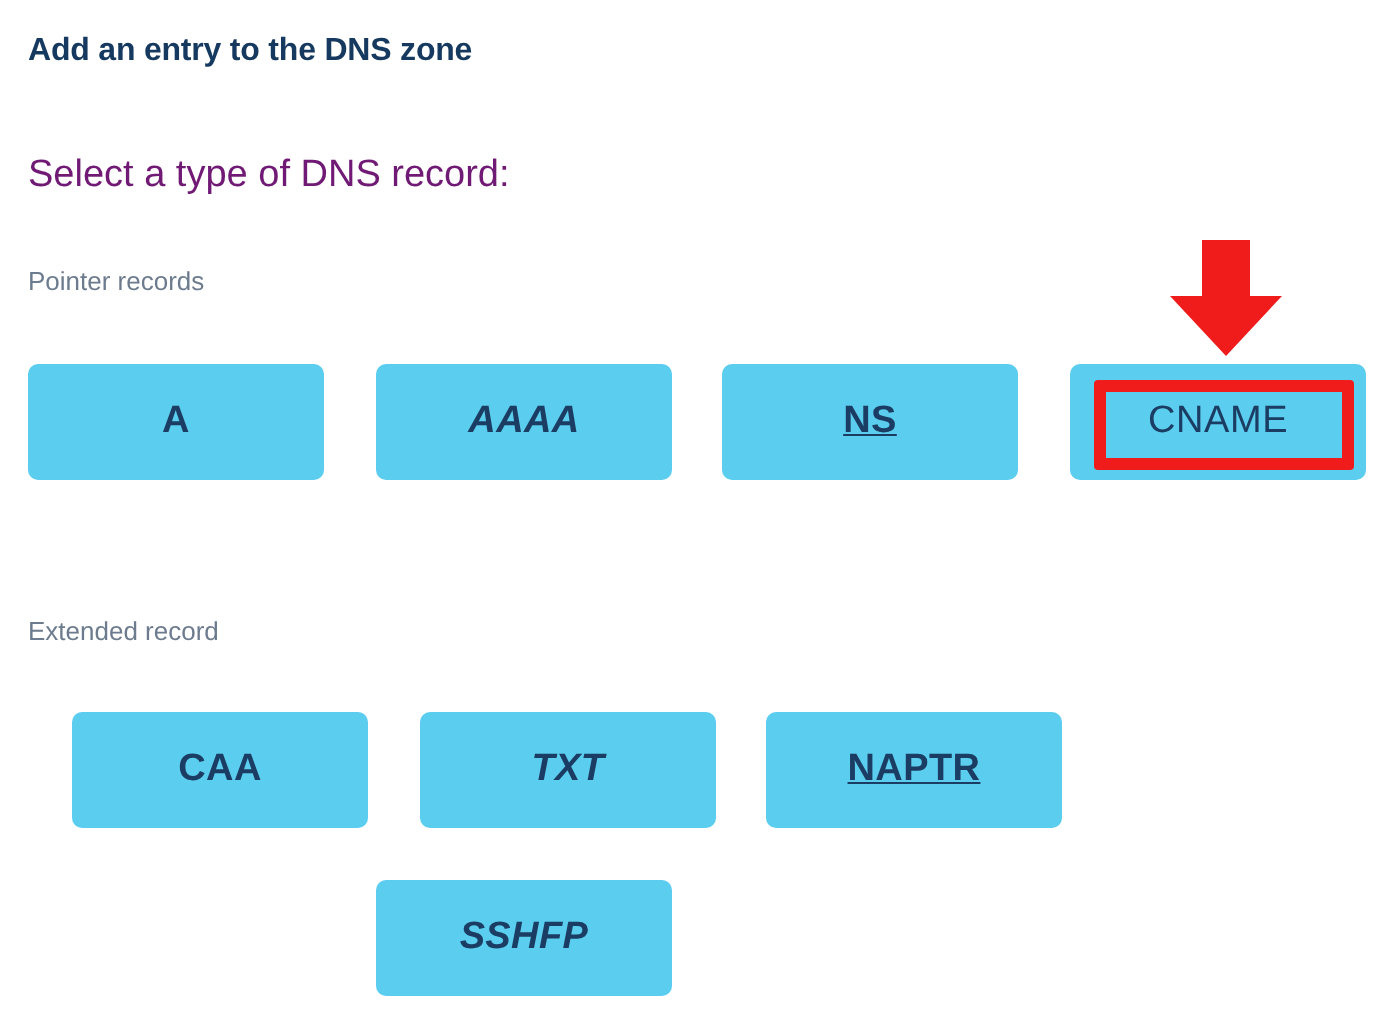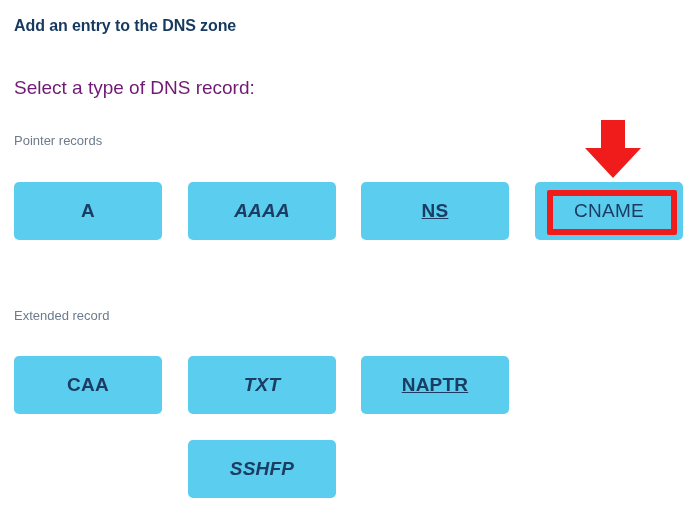--- a/index.html
+++ b/index.html
@@ -75,21 +75,21 @@
   }
 
   
   .col-1 { left: 14px; }
   .col-2 { left: 188px; font-style: italic; }
   .col-3 { left: 361px; text-decoration: underline; }
   .col-4 { left: 535px; }
 
   
   .row-pointer  { top: 182px; }
-  .row-ext-1    { top: 356px; }
+  .row-ext-1    { top: 356px; margin-left: 22px; }
   .row-ext-2    { top: 440px; }
 
   
   .record-btn.is-highlighted {
     font-weight: normal;
     letter-spacing: 0.3px;
   }
 
   
   .annot-box {

